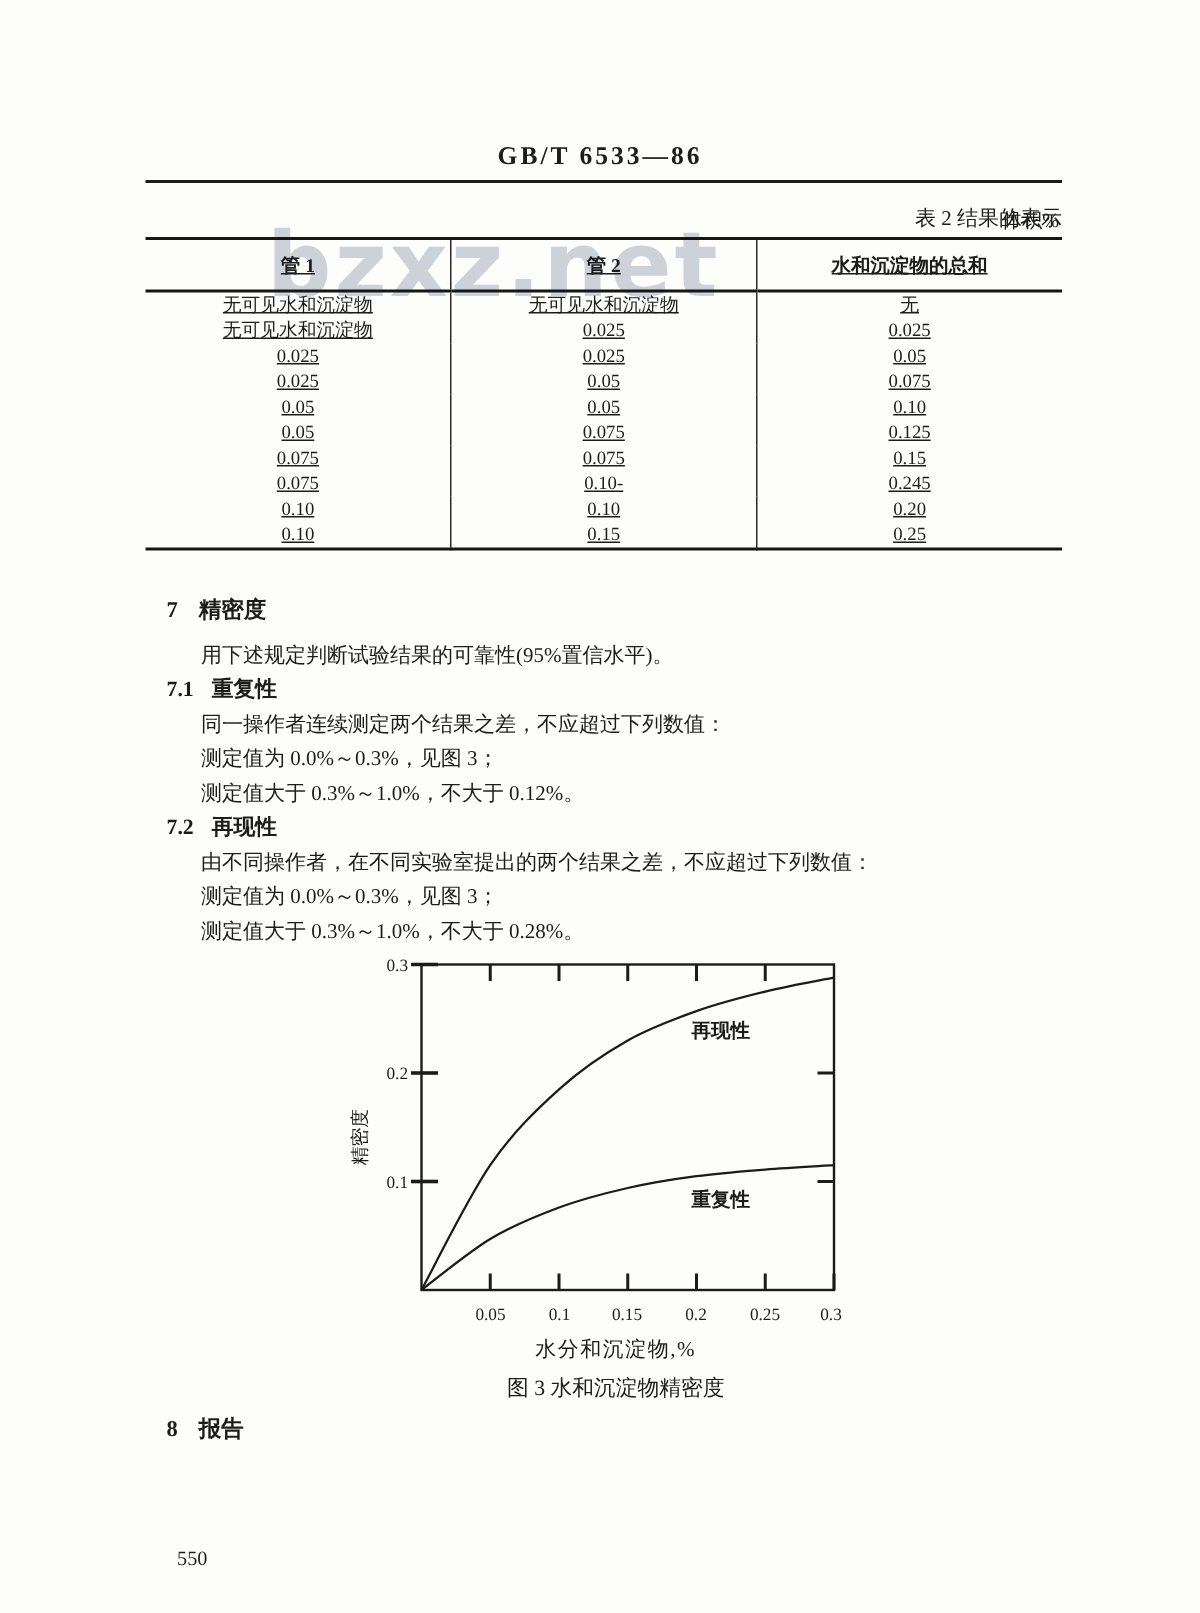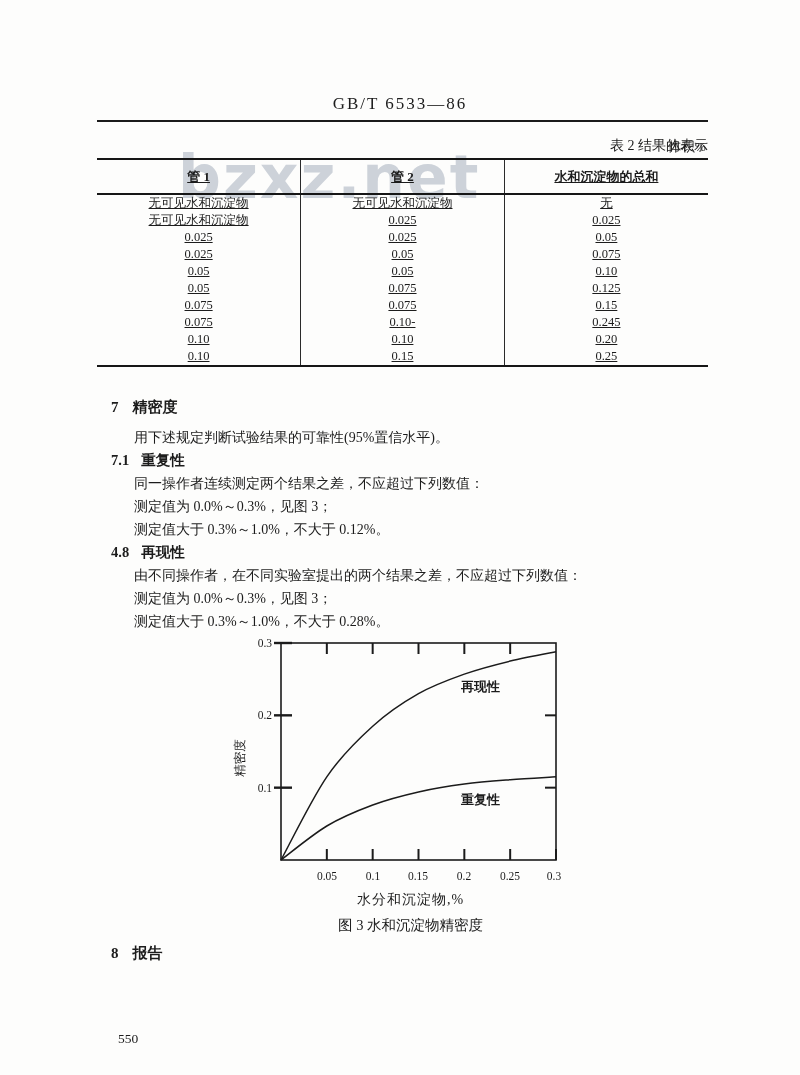--- a/index.html
+++ b/index.html
@@ -16,21 +16,21 @@
   .watermark{
     position:absolute;left:178px;top:142px;z-index:1;
     font-family:"DejaVu Sans","Liberation Sans",sans-serif;
     font-weight:bold;font-size:60px;letter-spacing:2px;
     color:#cdd2d9;user-select:none;text-align:right;
   }
   .layer{position:absolute;inset:0;z-index:2;}
 
   .std-no{
     position:absolute;top:94px;left:0;width:100%;
-    text-align:center;font-weight:normal;font-size:17px;letter-spacing:2px;
+    text-align:center;font-weight:bold;font-size:17px;letter-spacing:2px;
   }
   .top-rule{position:absolute;top:120px;left:97px;width:611px;height:2px;background:#1b1b1b;}
 
   .table-title-row{position:absolute;top:137px;left:97px;width:611px;height:20px;font-size:14px;}
   .table-title{position:absolute;left:0;width:100%;text-align:right;font-weight:normal;}
   .table-unit{position:absolute;right:2px;top:1px;font-size:13.5px;margin-left:44px;}
 
   table.results{
     position:absolute;top:158px;left:97px;width:611px;
     border-collapse:collapse;table-layout:fixed;
@@ -145,21 +145,21 @@
         <span class="num">7</span><span>精密度</span>
       </div>
       <div class="bodyline">用下述规定判断试验结果的可靠性(95%置信水平)。</div>
       <div class="sub-h">
         <span class="num">7.1</span><span>重复性</span>
       </div>
       <div class="bodyline">同一操作者连续测定两个结果之差，不应超过下列数值：</div>
       <div class="bodyline">测定值为 0.0%～0.3%，见图 3；</div>
       <div class="bodyline">测定值大于 0.3%～1.0%，不大于 0.12%。</div>
       <div class="sub-h">
-        <span class="num">4.8</span><span>再现性</span>
+        <span class="num">7.2</span><span>再现性</span>
       </div>
       <div class="bodyline">由不同操作者，在不同实验室提出的两个结果之差，不应超过下列数值：</div>
       <div class="bodyline">测定值为 0.0%～0.3%，见图 3；</div>
       <div class="bodyline">测定值大于 0.3%～1.0%，不大于 0.28%。</div>
     </div>
 
     <div class="chart-wrap">
       <svg width="365" height="267" viewBox="0 0 365 267" xmlns="http://www.w3.org/2000/svg">
 
         <rect x="53" y="15" width="275" height="217" fill="none" stroke="#1b1b1b" stroke-width="1.6"></rect>

